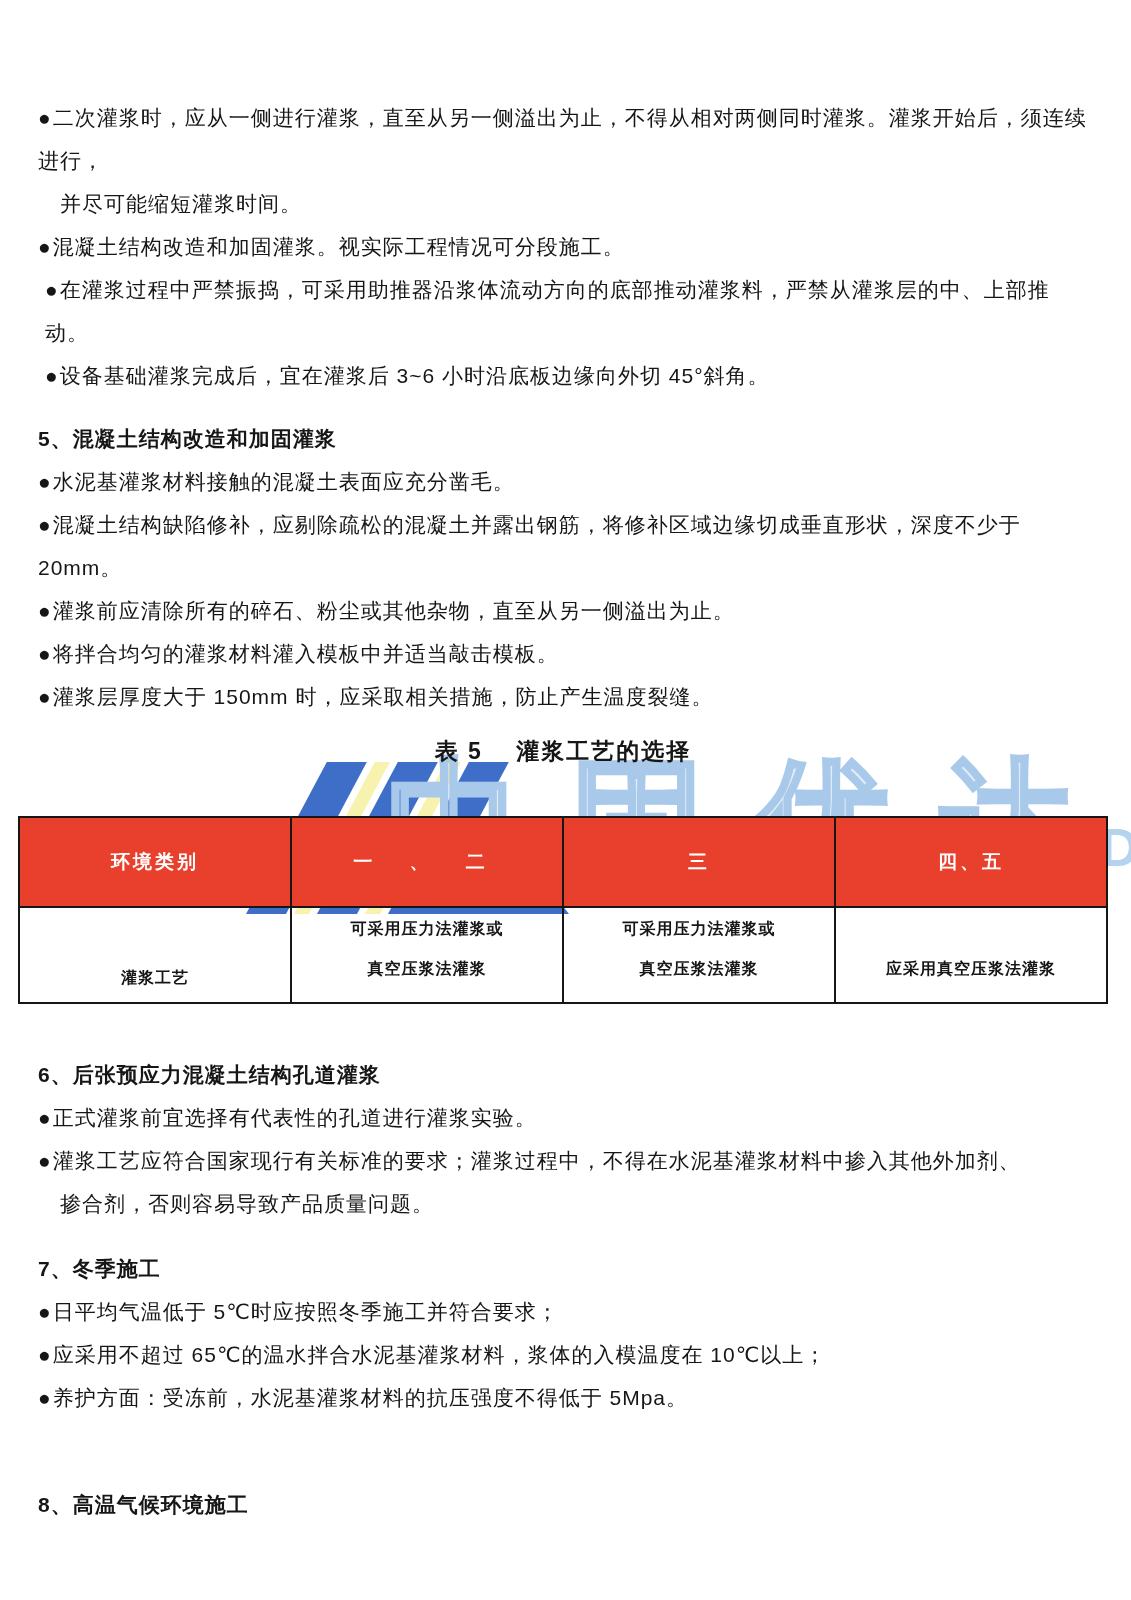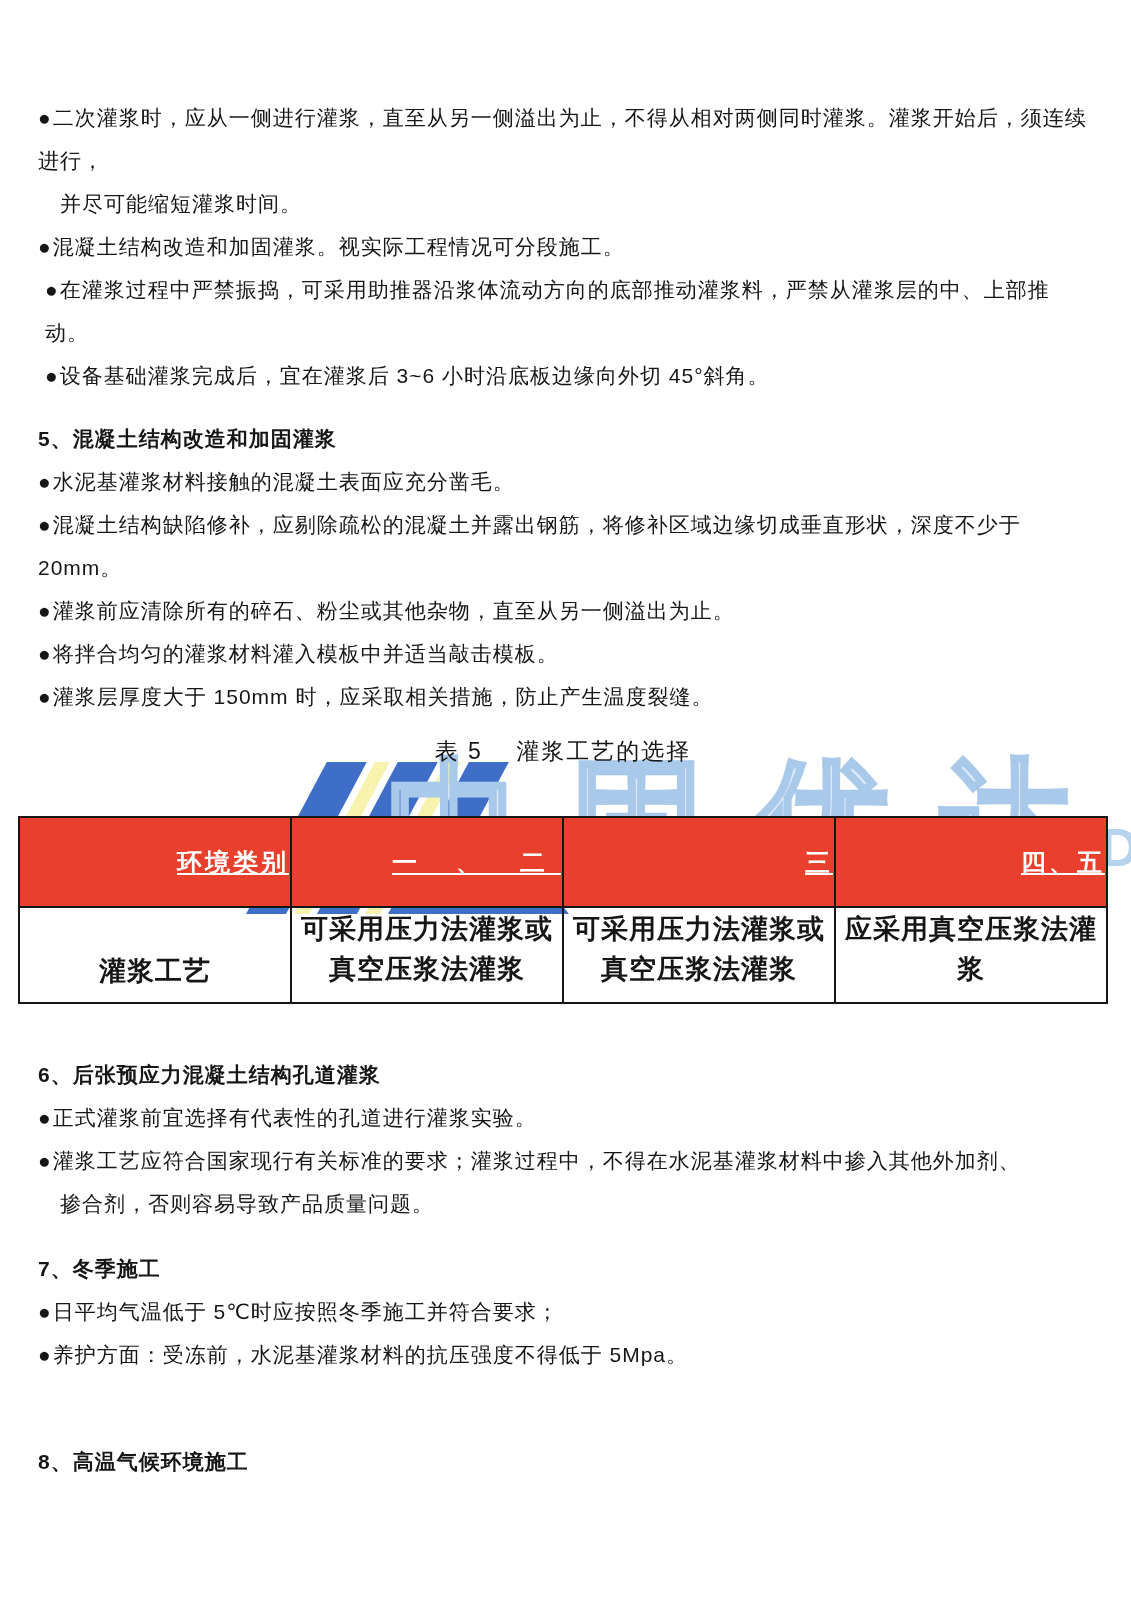--- a/index.html
+++ b/index.html
@@ -45,37 +45,37 @@
   .bullet { margin-right: 1px; }
   .sec-title { font-weight: bold; line-height: 43px; letter-spacing: 1px; }
   #sec5-title { margin-top: 20px; }
   #sec6-title { margin-top: 49px; }
   #sec7-title { margin-top: 22px; }
   #sec8-title { margin-top: 64px; }
 
   
   .table-title {
     margin: 10px 0 0 -20px; width: 1090px;
-    text-align: center; font-weight: normal; font-size: 23px; line-height: 46px; letter-spacing: 2px;
+    text-align: center; font-weight: bold; font-size: 23px; line-height: 46px; letter-spacing: 2px;
   }
   table.t5 {
     margin: 42px 0 0 -20px; width: 1090px;
     border-collapse: collapse; table-layout: fixed;
   }
   .t5 th, .t5 td { border: 2px solid var(--table-border-black, #161616); }
   .t5 th {
     height: 90px; background: var(--table-header-red, #e8402c);
-    color: #ffffff; font-weight: bold; font-size: 25px; letter-spacing: 3px;
-    text-align: right; vertical-align: middle; text-decoration: underline;
+    color: #ffffff; font-weight: bold; font-size: 19px; letter-spacing: 3px;
+    text-align: center; vertical-align: middle;
   }
   .t5 th.wide { letter-spacing: 16px; }
   .t5 td {
     height: 76px; background: transparent;
     text-align: center; vertical-align: bottom; padding-bottom: 13px;
-    font-weight: bold; font-size: 27px; letter-spacing: 1px;
+    font-weight: bold; font-size: 16px; letter-spacing: 1px;
   }
   .t5 td .pre { white-space: pre-line; line-height: 40px; display: inline-block; }
 </style>
 </head>
 <body>
 
 <div class="watermark">
   <div class="wm-logo">
     <div class="wm-bar wm-b1"></div>
     <div class="wm-bar wm-b2"></div>
@@ -125,17 +125,18 @@
     </tbody>
   </table>
 
   <div id="sec6-title" class="sec-title">6、后张预应力混凝土结构孔道灌浆</div>
   <div class="line"><span class="bullet">●</span><span>正式灌浆前宜选择有代表性的孔道进行灌浆实验。</span></div>
   <div class="line"><span class="bullet">●</span><span>灌浆工艺应符合国家现行有关标准的要求；灌浆过程中，不得在水泥基灌浆材料中掺入其他外加剂、</span></div>
   <div class="line cont"><span>掺合剂，否则容易导致产品质量问题。</span></div>
 
   <div id="sec7-title" class="sec-title">7、冬季施工</div>
   <div class="line"><span class="bullet">●</span><span>日平均气温低于 5℃时应按照冬季施工并符合要求；</span></div>
+  <div class="line"><span class="bullet">●</span><span>应采用不超过 65℃的温水拌合水泥基灌浆材料，浆体的入模温度在 10℃以上；</span></div>
   <div class="line"><span class="bullet">●</span><span>养护方面：受冻前，水泥基灌浆材料的抗压强度不得低于 5Mpa。</span></div>
 
   <div id="sec8-title" class="sec-title">8、高温气候环境施工</div>
 
 </div>
 
 </body></html>

